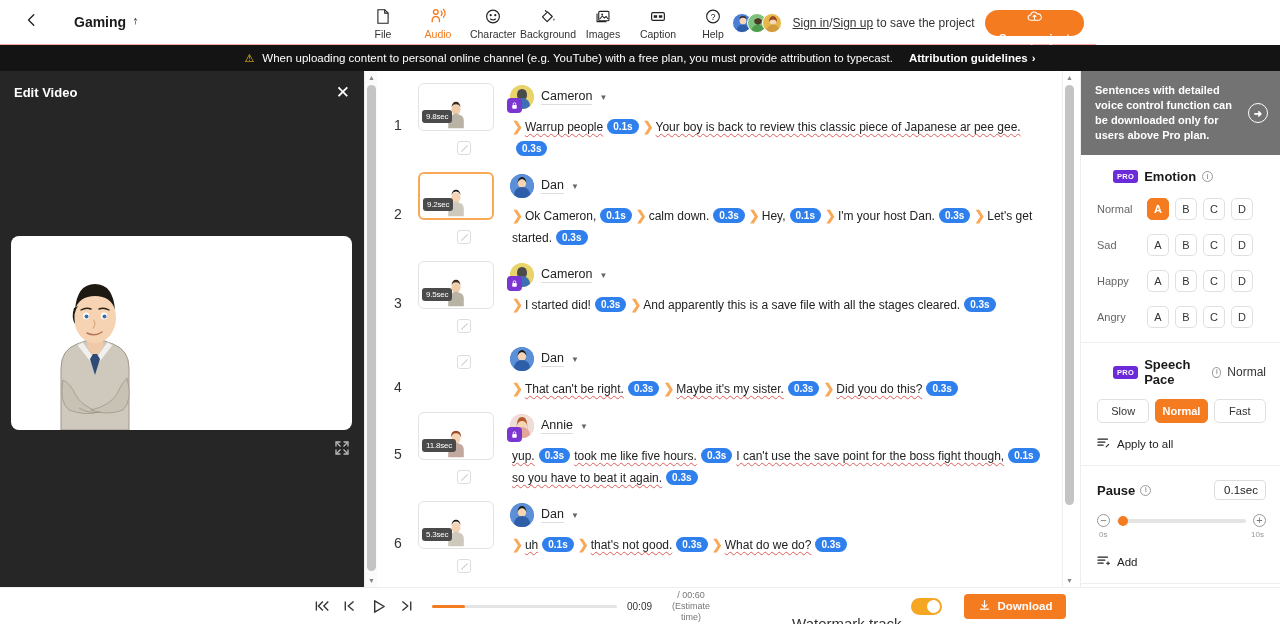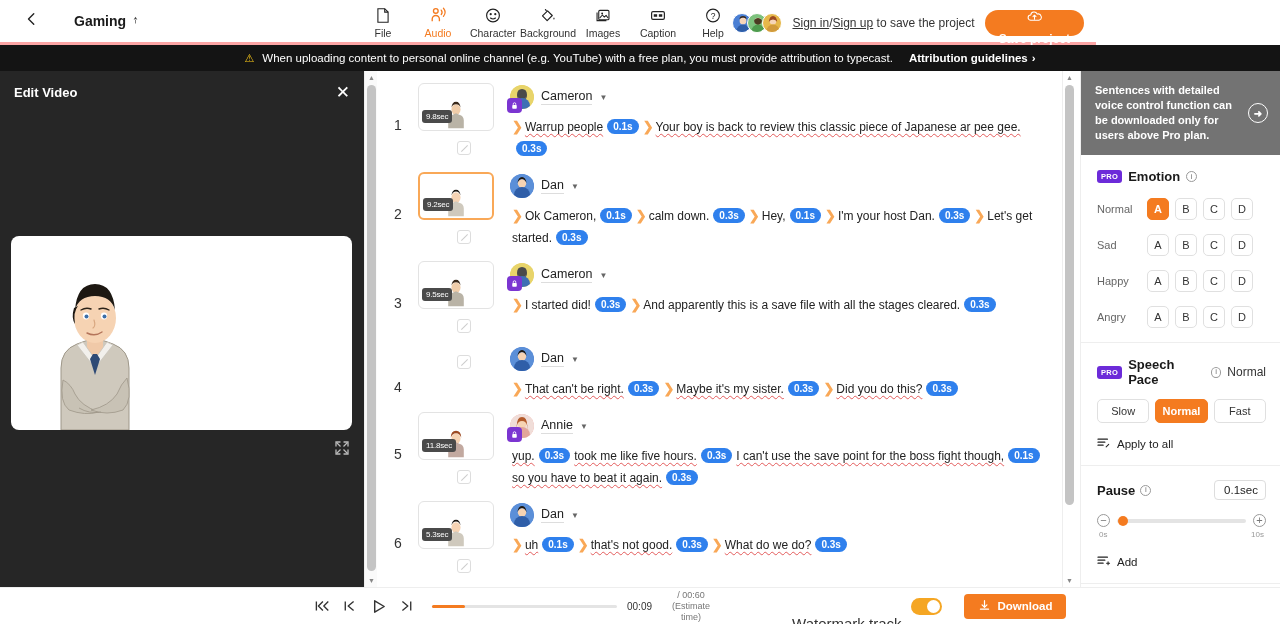--- a/index.html
+++ b/index.html
@@ -9,21 +9,21 @@
     background: #ffffff;
     overflow: hidden;
     color: #222;
   }
   body { position: relative; }
 
   
   .topbar {
     position: absolute; left: 0; top: 0; width: 1096px; height: 45px;
     background: #fff; display: flex; align-items: center;
-    border-bottom: 3px solid #fca5a5;
+    border-bottom: 1px solid #fca5a5;
   }
   .back-btn {
     width: 40px; height: 45px; display: flex; align-items: center; justify-content: center;
     margin-left: 12px; cursor: pointer;
   }
   .back-btn svg { width: 14px; height: 14px; }
   .proj-title {
     font-size: 14px; font-weight: 600; color: #1a1a1a; margin-left: 22px;
     display: flex; align-items: center; gap: 5px; cursor: pointer;
   }
@@ -183,21 +183,21 @@
     font-size: 11px; font-weight: 700; line-height: 15px; position: relative;
     display: flex; align-items: center; cursor: pointer;
   }
   .pro-banner .txt { width: 150px; }
   .banner-arrow {
     position: absolute; right: 12px; top: 50%; transform: translateY(-50%);
     width: 20px; height: 20px; border-radius: 50%; border: 1.6px solid #fff;
     display: flex; align-items: center; justify-content: center; font-size: 10px;
   }
   .section { padding: 14px 14px 14px 16px; border-bottom: 1px solid #eee; }
-  .sec-head { display: flex; align-items: center; gap: 6px; }
+  .sec-head { display: flex; align-items: center; gap: 6px; margin-left: 16px; }
   .pro-tag {
     background: #6C2BD9; color: #fff; font-size: 7.5px; font-weight: 700;
     border-radius: 3px; padding: 2px 4px; letter-spacing: 0.3px; line-height: 9px;
   }
   .sec-title { font-size: 13px; font-weight: 700; color: #1a1a1a; }
   .info-i {
     width: 11px; height: 11px; border: 1px solid #999; border-radius: 50%;
     font-size: 8px; color: #777; display: inline-flex; align-items: center;
     justify-content: center; line-height: 1; cursor: pointer;
   }

